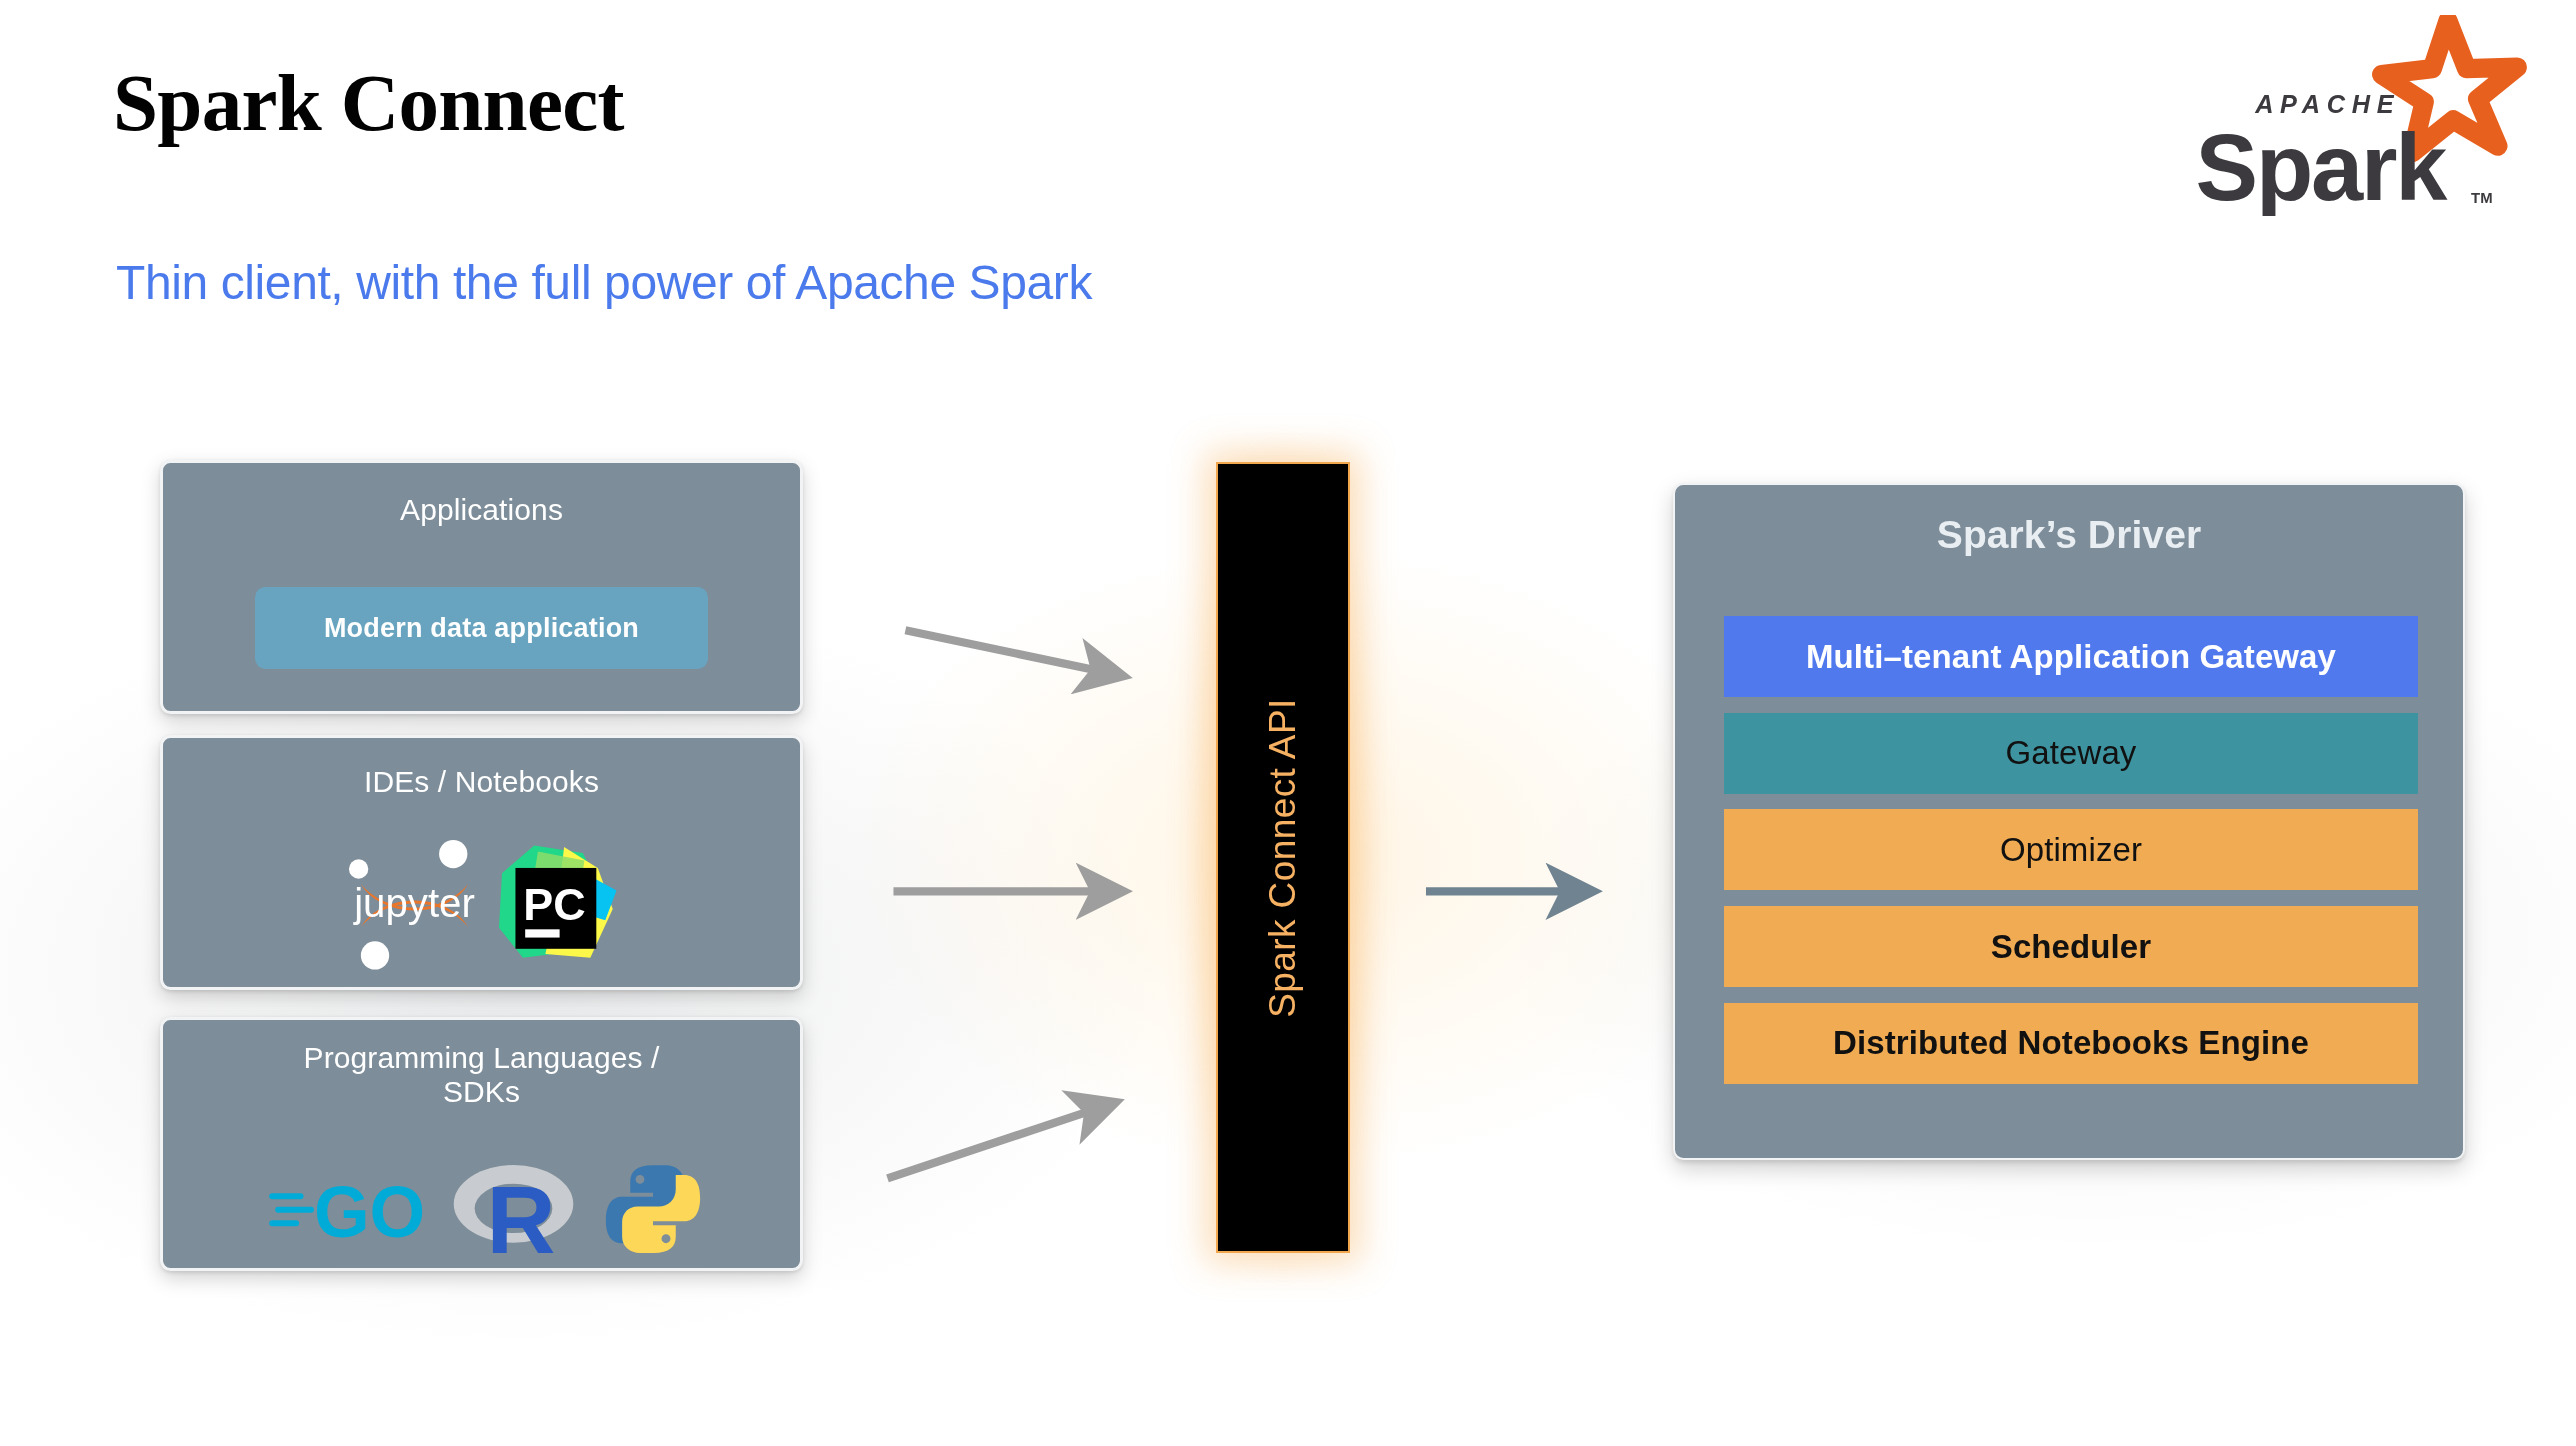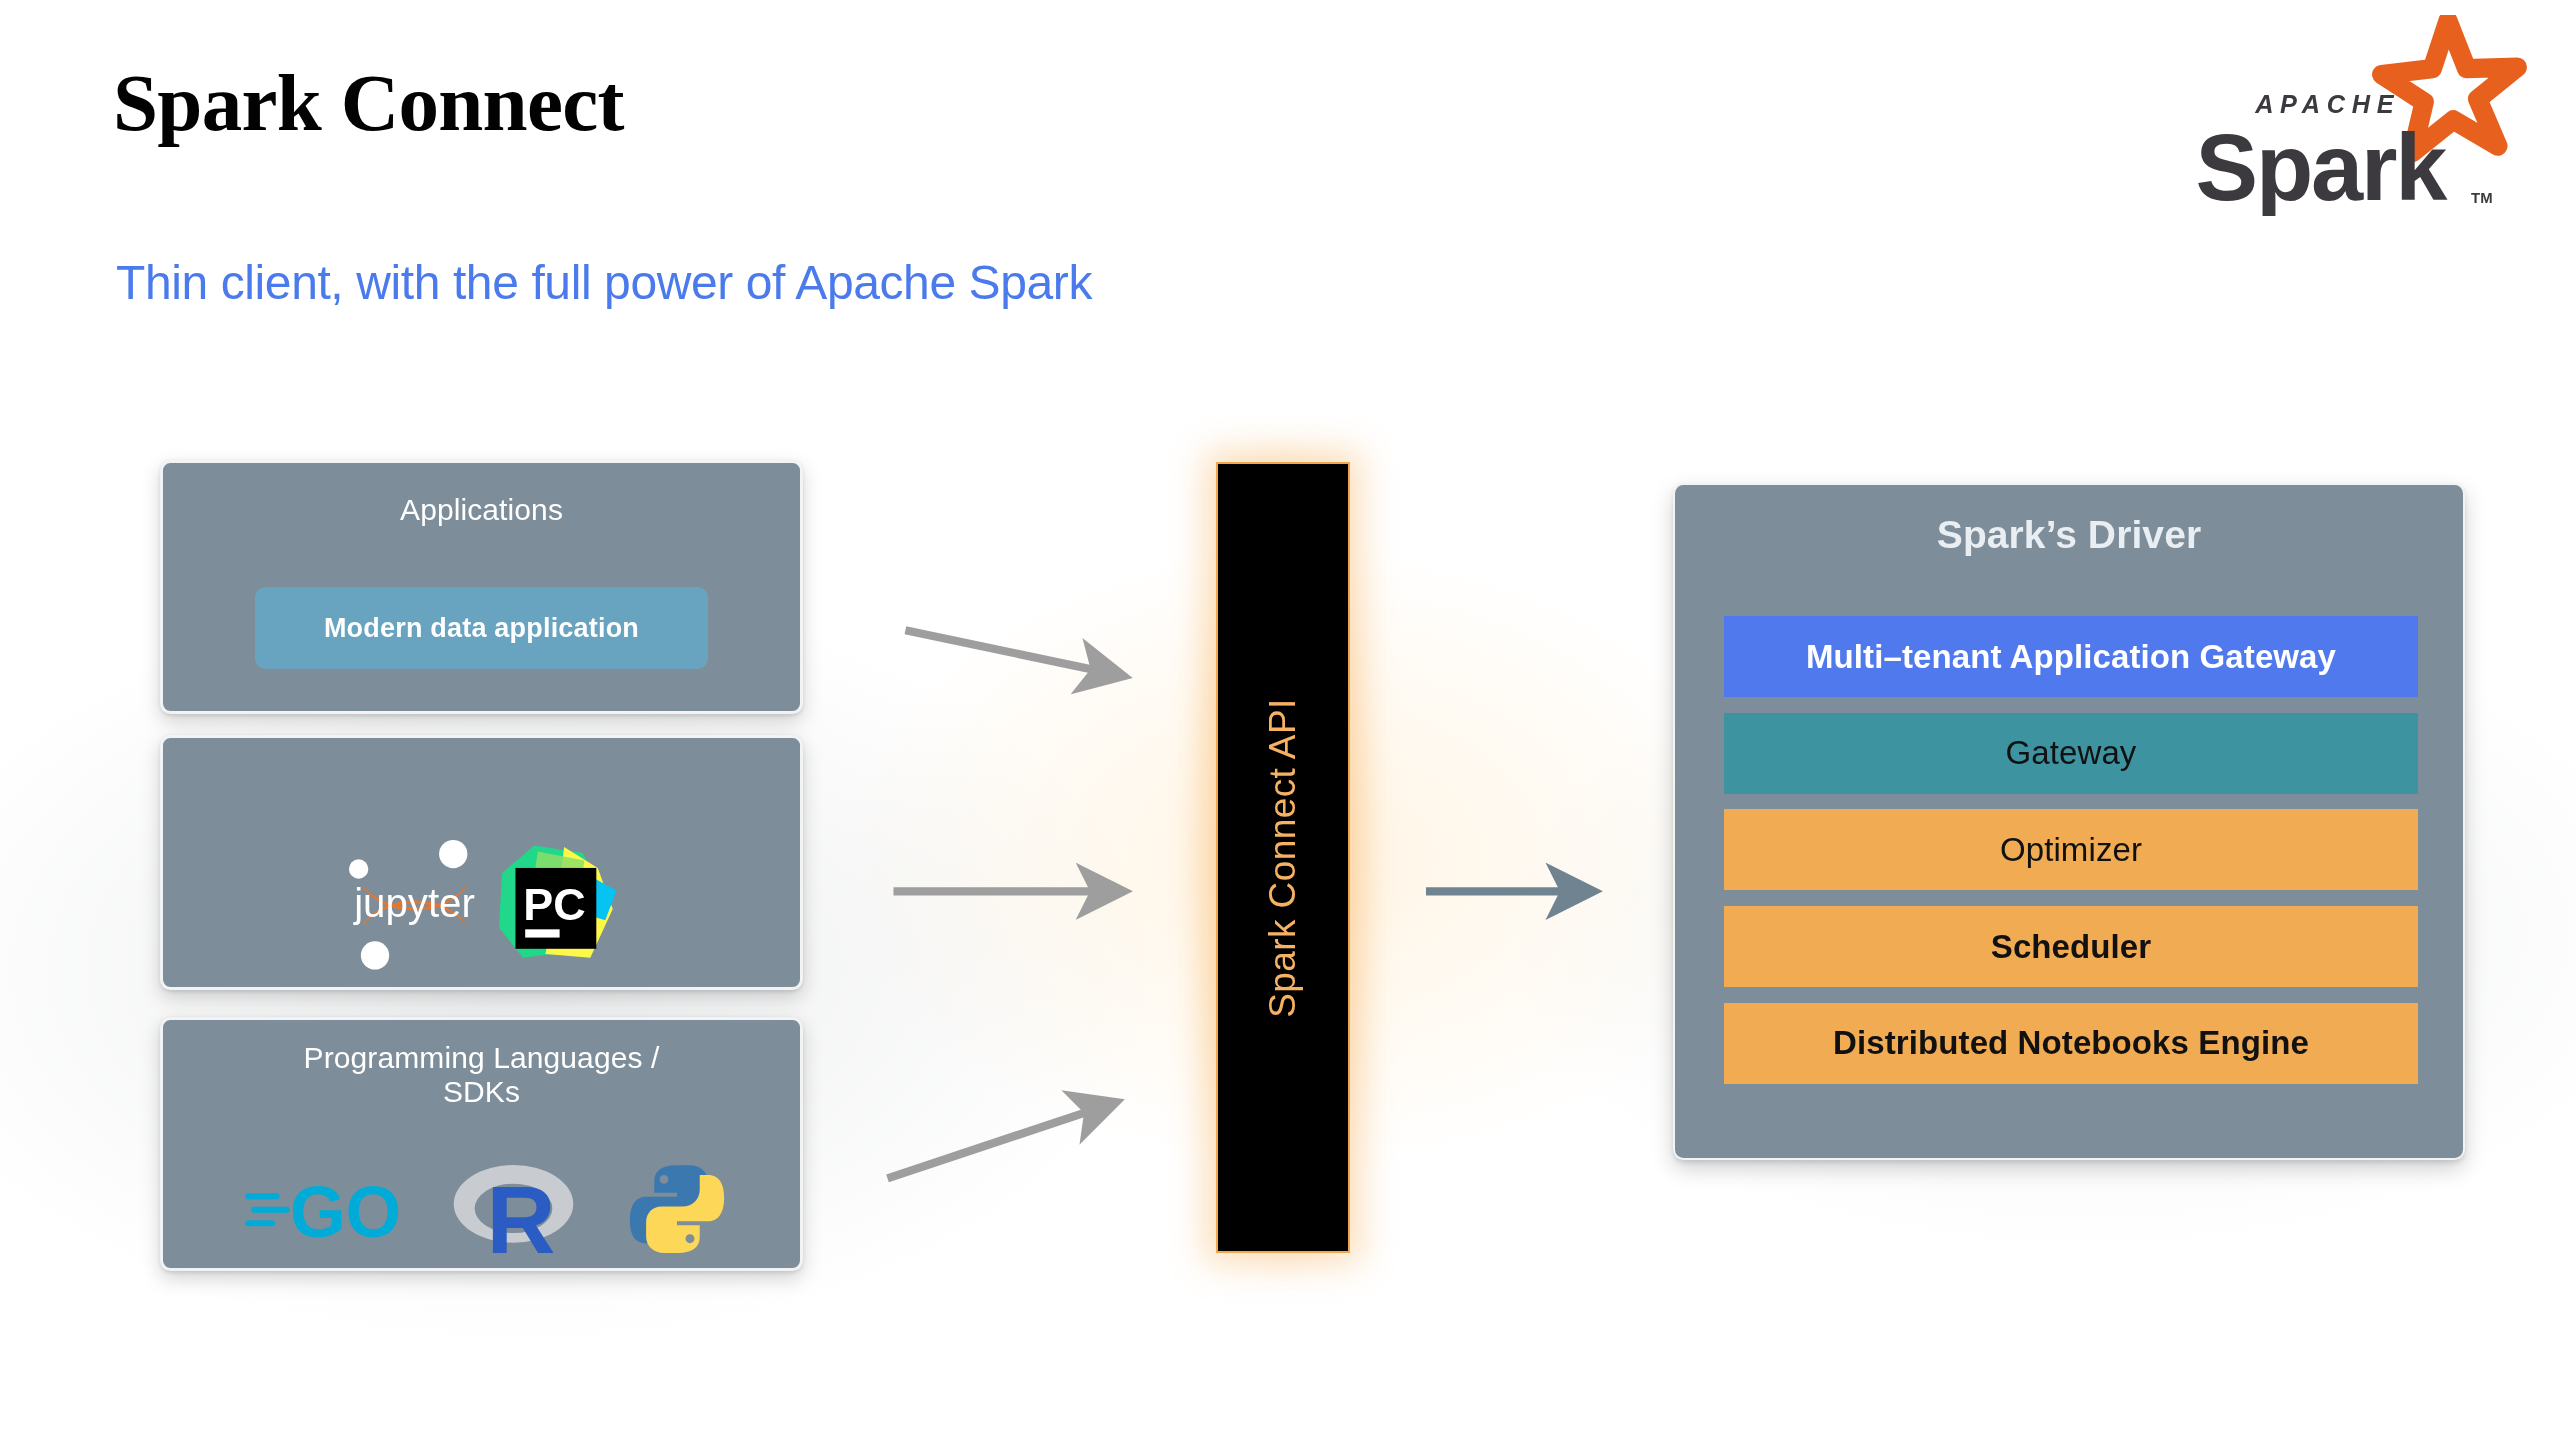--- a/index.html
+++ b/index.html
@@ -60,21 +60,21 @@
   #card-ides .card-title{padding-top:27px;}
   #ide-logos{
     position:absolute;left:0;right:0;top:91px;height:149px;
     display:flex;align-items:center;justify-content:center;gap:4px;
   }
 
   #card-sdks{left:160px;top:1017px;width:643px;height:254px;}
   #card-sdks .card-title{padding-top:21px;}
   #sdk-logos{
     position:absolute;left:0;right:0;top:133px;height:112px;
-    display:flex;align-items:center;justify-content:center;gap:48px;margin-left:10px;
+    display:flex;align-items:center;justify-content:center;gap:24px;margin-left:10px;
   }
 
   
   #api-bar-wrap{
     position:absolute;left:1216px;top:462px;width:134px;height:791px;
   }
   #api-bar-glow{
     position:absolute;inset:-30px;border-radius:15px;
     background:radial-gradient(ellipse at center, rgba(255,184,92,0.55) 0%, rgba(255,205,140,0.22) 45%, rgba(255,255,255,0) 72%);
     filter:blur(7.5px);
@@ -134,20 +134,21 @@
     <text x="420" y="252" font-family="'Liberation Sans', sans-serif" font-size="20" font-weight="700" fill="#3c3a3e">TM</text>
   </svg>
 </div>
 
 <div class="client-card" id="card-applications">
   <div class="card-title">Applications</div>
   <div id="inner-modern-app">Modern data application</div>
 </div>
 
 <div class="client-card" id="card-ides">
+  <div class="card-title">IDEs / Notebooks</div>
   <div id="ide-logos">
 
     <span>
       <svg class="logo-svg" width="149" height="142" viewBox="0 0 200 190">
         <path d="M28 68 A78 58 0 0 0 172 68 A86 70 0 0 1 28 68 Z" fill="#e8762c"></path>
         <path d="M28 126 A78 58 0 0 1 172 126 A86 70 0 0 0 28 126 Z" fill="#e8762c"></path>
         <circle cx="25" cy="48" r="13" fill="#ffffff"></circle>
         <circle cx="152" cy="28" r="19" fill="#ffffff"></circle>
         <circle cx="47" cy="164" r="19" fill="#ffffff"></circle>
         <text x="100" y="113" text-anchor="middle" font-family="'Liberation Sans', sans-serif" font-size="54" fill="#ffffff">jupyter</text>

